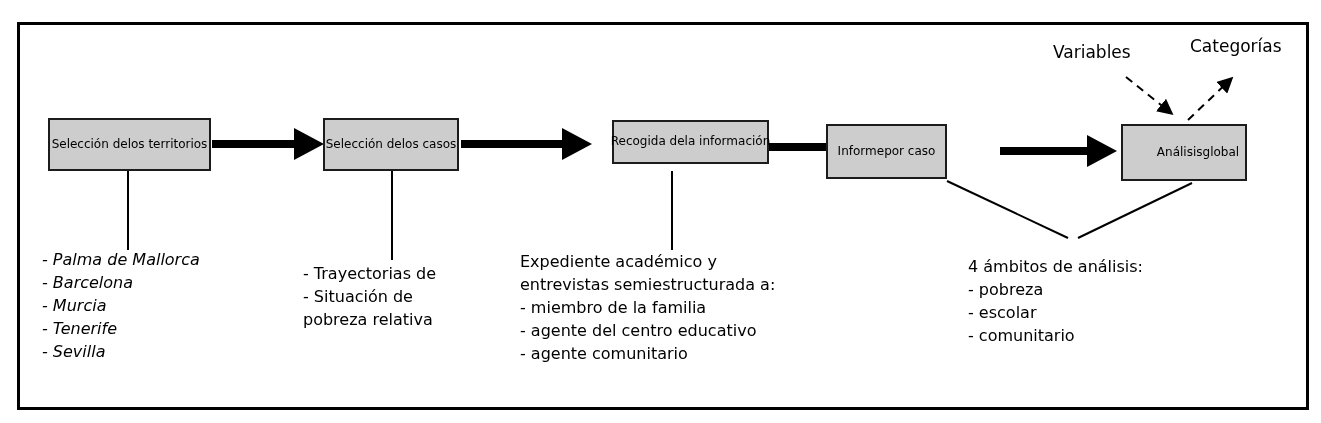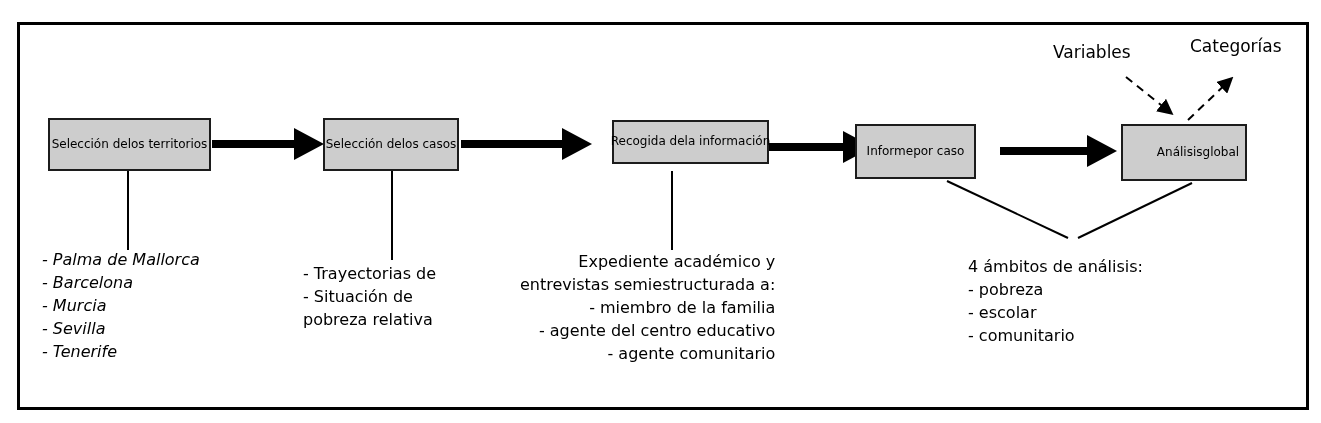--- a/index.html
+++ b/index.html
@@ -97,47 +97,47 @@
     <div>los territorios</div>
   </div>
   <div class="pbox" style="left:323px; top:118px; width:136px; height:53px;">
     <div>Selección de</div>
     <div>los casos</div>
   </div>
   <div class="pbox" style="left:612px; top:120px; width:157px; height:44px;">
     <div>Recogida de</div>
     <div>la información</div>
   </div>
-  <div class="pbox" style="left:855px; top:124px; width:121px; height:55px;">
+  <div class="pbox" style="left:826px; top:124px; width:121px; height:55px;">
     <div>Informe</div>
     <div>por caso</div>
   </div>
   <div class="pbox" style="left:1121px; top:124px; width:126px; height:57px;padding-left:28px;">
     <div>Análisis</div>
     <div>global</div>
   </div>
 
   <div class="flabel" style="left:1053px; top:42px;">Variables</div>
   <div class="flabel" style="left:1190px; top:36px;">Categorías</div>
 
   <div class="note" style="left:42px; top:248px;font-style:italic;">
     <div>- Palma de Mallorca</div>
     <div>- Barcelona</div>
     <div>- Murcia</div>
+    <div>- Tenerife</div>
     <div>- Sevilla</div>
-    <div>- Tenerife</div>
   </div>
 
   <div class="note" style="left:303px; top:262px;">
     <div>- Trayectorias de</div>
     <div>- Situación de</div>
     <div>pobreza relativa</div>
   </div>
 
-  <div class="note" style="left:520px; top:250px;text-align:right;">
+  <div class="note" style="left:520px; top:250px;">
     <div>Expediente académico y</div>
     <div>entrevistas semiestructurada a:</div>
     <div>- miembro de la familia</div>
     <div>- agente del centro educativo</div>
     <div>- agente comunitario</div>
   </div>
 
   <div class="note" style="left:968px; top:255px;">
     <div>4 ámbitos de análisis:</div>
     <div>- pobreza</div>

